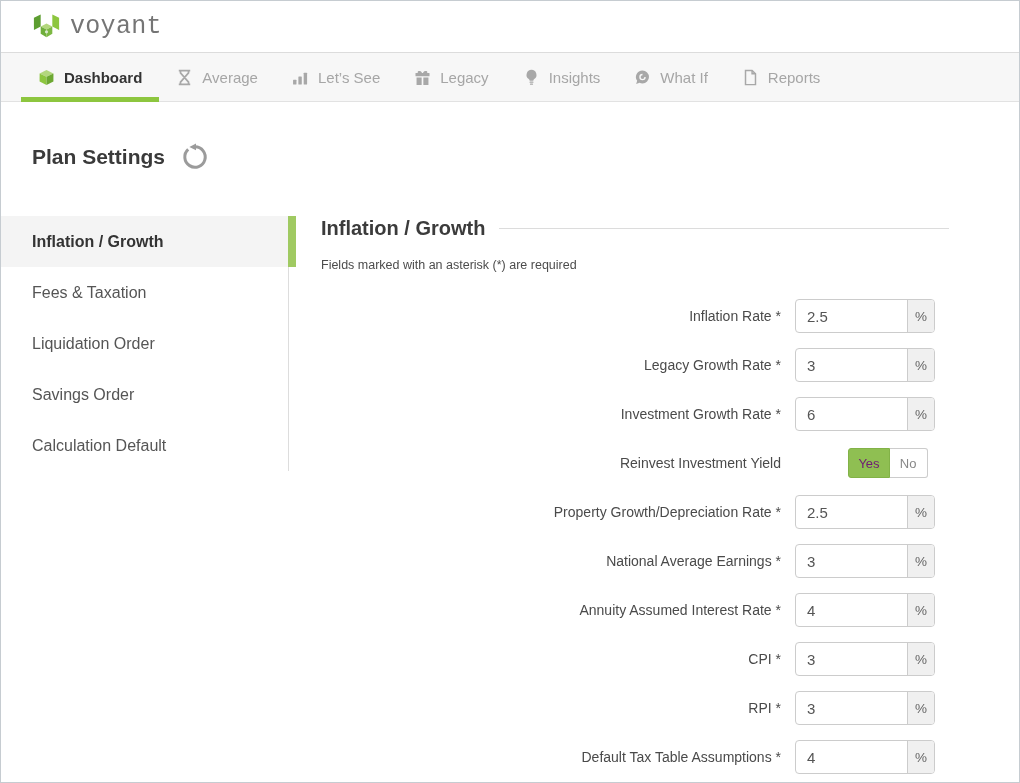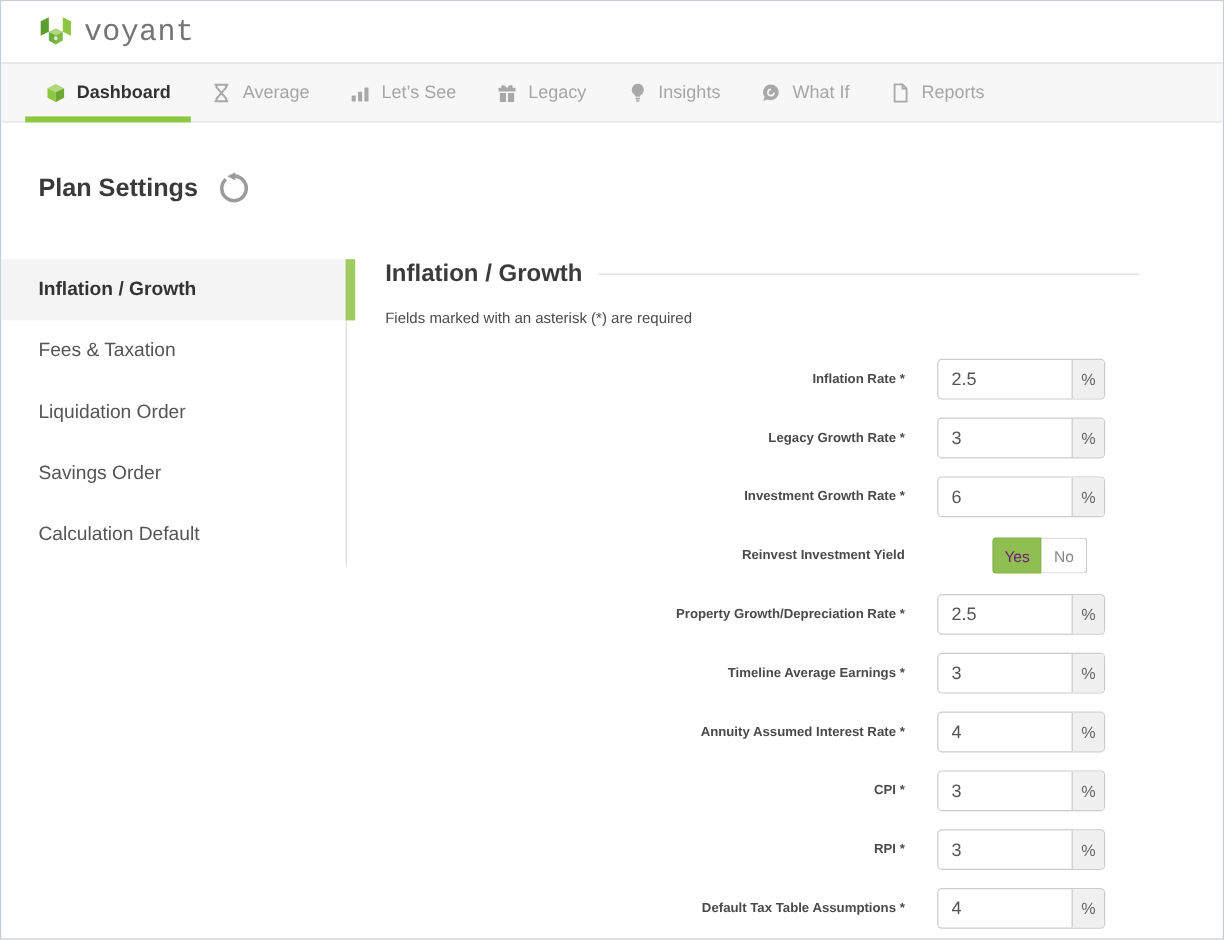--- a/index.html
+++ b/index.html
@@ -56,22 +56,22 @@
   }
 
   .main { flex: 1; padding: 0 70px 0 32px; min-width: 0; }
   .main-heading { display: flex; align-items: center; margin-top: 1px; }
   .main-heading .h { font-size: 20px; font-weight: bold; color: #3b3b3b; white-space: nowrap; }
   .main-heading .rule { flex: 1; height: 1px; background: #dcdcdc; margin-left: 14px; }
   .note { margin-top: 18px; font-size: 12.5px; color: #4c4c4c; }
 
   .form { margin-top: 27px; }
   .form-row { display: flex; align-items: center; justify-content: flex-end; margin-bottom: 15px; height: 34px; }
-  .form-label { font-size: 11px; font-weight: bold; color: #4a4a4a; margin-right: 27px; white-space: nowrap; }
-  .control { width: 168px; flex-shrink: 0; display: flex; }
+  .form-label { font-size: 14px; font-weight: normal; color: #4a4a4a; white-space: nowrap; }
+  .control { width: 168px; flex-shrink: 0; display: flex; justify-content: center; }
 
   .input-group {
     display: flex; width: 140px; height: 34px;
     border: 1px solid #cccccc; border-radius: 4px; background: #fff; overflow: hidden;
   }
   .input-group input {
     flex: 1; min-width: 0; border: 0; outline: 0; background: transparent;
     padding: 0 4px 0 11px; font-size: 15px; color: #555; font-family: inherit;
   }
   .input-addon {
@@ -249,21 +249,21 @@
         <div class="form-row">
           <span class="form-label">Property Growth/Depreciation Rate *</span>
           <div class="control">
             <div class="input-group">
               <input type="text" value="2.5" style="">
               <span class="input-addon">%</span>
             </div>
           </div>
         </div>
         <div class="form-row">
-          <span class="form-label">Timeline Average Earnings *</span>
+          <span class="form-label">National Average Earnings *</span>
           <div class="control">
             <div class="input-group">
               <input type="text" value="3" style="">
               <span class="input-addon">%</span>
             </div>
           </div>
         </div>
         <div class="form-row">
           <span class="form-label">Annuity Assumed Interest Rate *</span>
           <div class="control">

